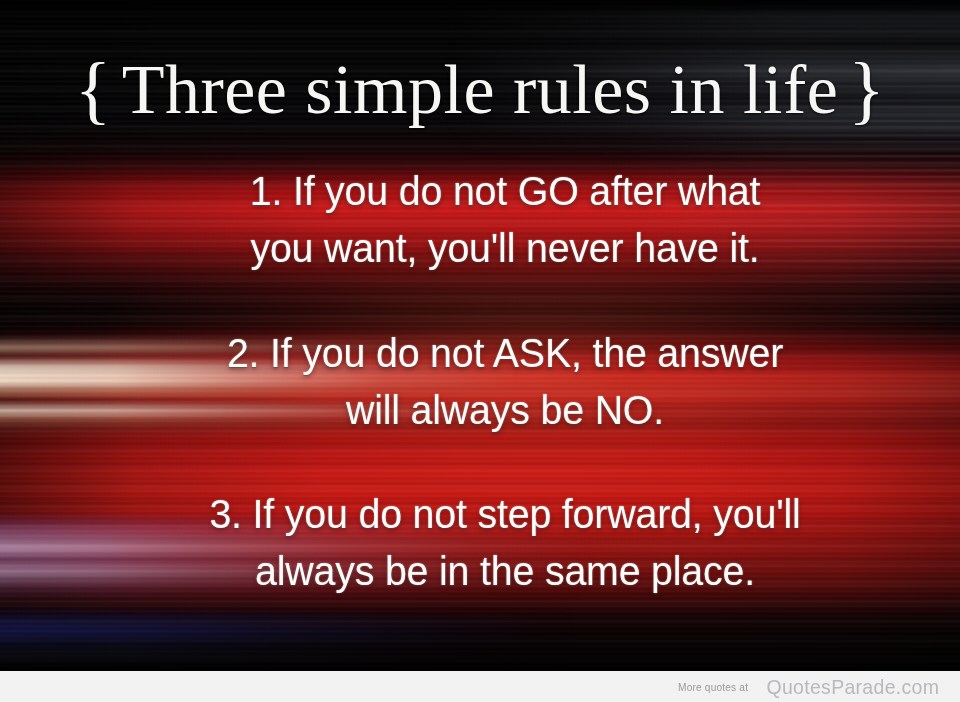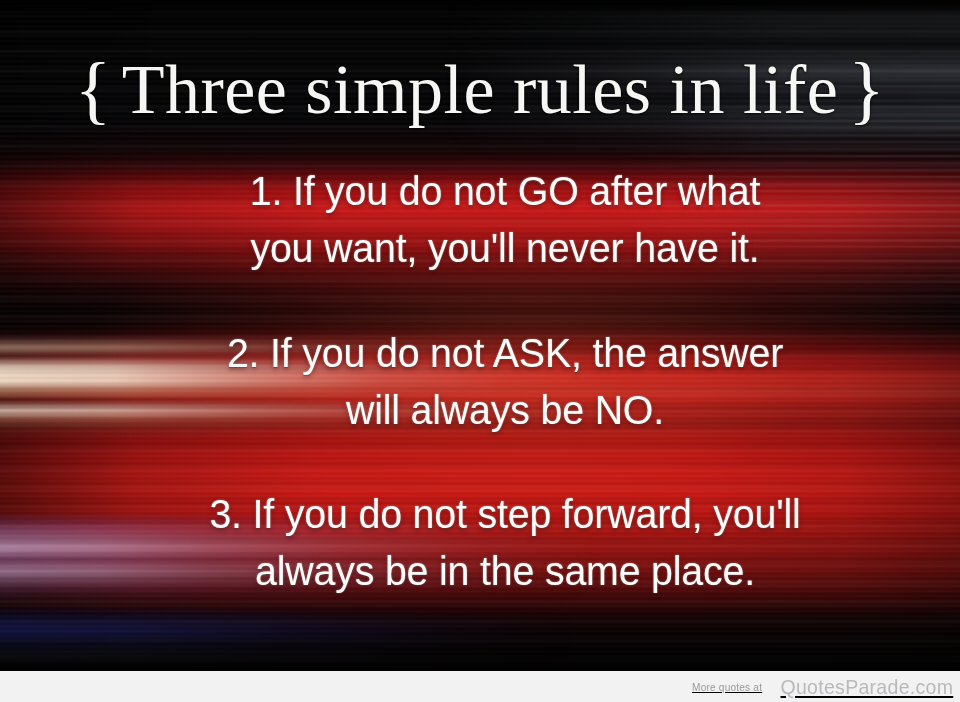--- a/index.html
+++ b/index.html
@@ -300,22 +300,22 @@
   .watermark {
     position: absolute;
     left: 0;
     top: 671px;
     width: 960px;
     height: 31px;
     background: #f2f2f3;
     display: flex;
     align-items: center;
     justify-content: flex-end;
+    padding-right: 14px;
     box-sizing: border-box;
-    text-decoration: underline;
   }
   .wm-prefix {
     font-family: "Liberation Sans", "DejaVu Sans", sans-serif;
     font-size: 11px;
     color: #9a9a9d;
     letter-spacing: 0.2px;
     margin-right: 9px;
     transform: scaleX(0.92);
   }
   .wm-brand {

